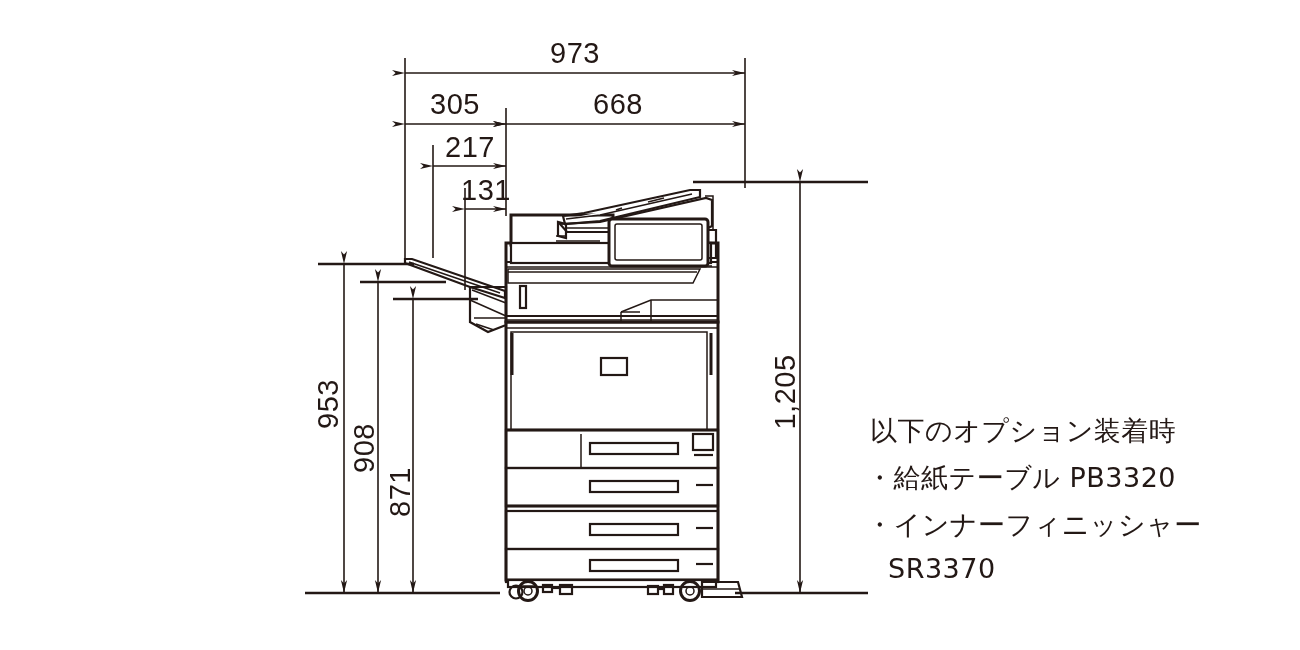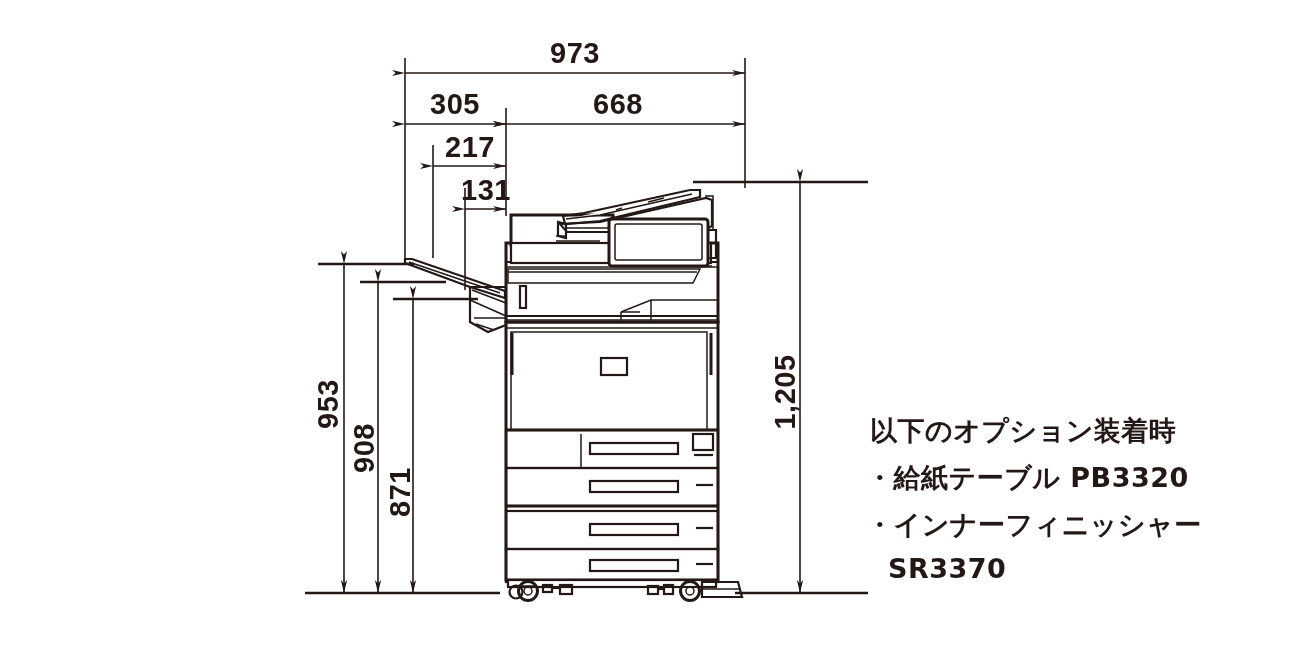--- a/index.html
+++ b/index.html
@@ -14,21 +14,20 @@
     color: #231815;
     overflow: hidden;
     position: relative;
   }
   #drawing-root {
     position: absolute;
     left: 0;
     top: 0;
     width: 1076px;
     height: 650px;
-    font-weight: bold;
   }
   svg#tech-drawing {
     display: block;
     width: 1300px;
     height: 650px;
   }
   .dim-line, .ext-line, .ref-line {
     stroke: #231815;
     fill: none;
   }

